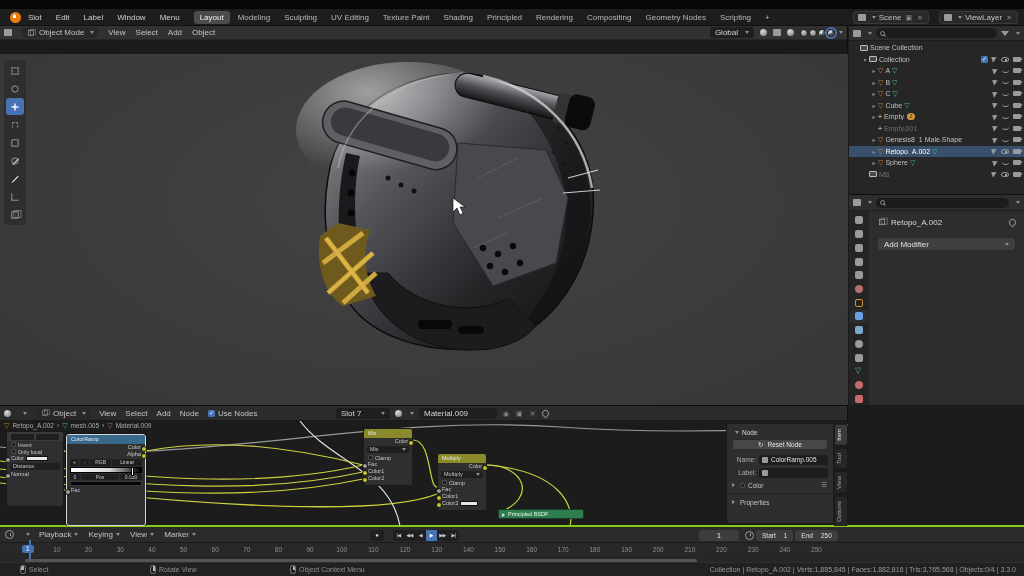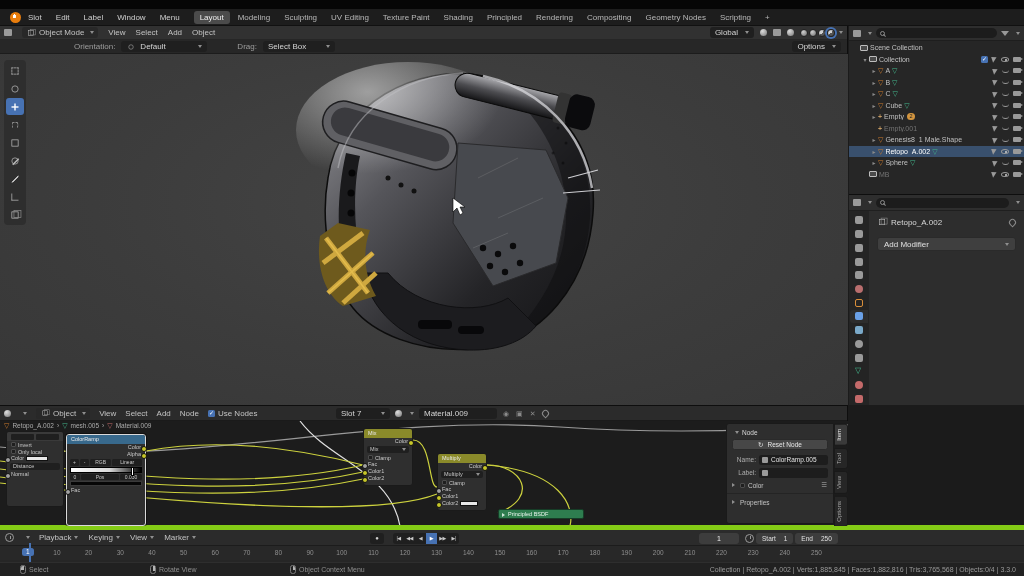--- a/index.html
+++ b/index.html
@@ -124,21 +124,21 @@
   .np-row { display:flex; align-items:center; gap:3px; height:11px; margin-bottom:2px; }
   .np-row .lab { width:24px; text-align:right; color:#aeaeae; }
   .np-field { flex:1; background:#1d1d1d; border-radius:2.5px; height:10px; display:flex; align-items:center; gap:3px; padding:0 3px; color:#e2e2e2; }
   .np-sub { display:flex; align-items:center; gap:3px; height:10px; margin-top:2px; color:#c4c4c4; }
   .np-div { border-top:1px solid #242424; margin:3px -5px; }
   #np-tabs { position:absolute; right:0; top:3px; width:14px; display:flex; flex-direction:column; gap:2px; z-index:4; }
   .np-tab { writing-mode:vertical-rl; transform:rotate(180deg); background:#262626; border:1px solid #1a1a1a; border-radius:3px 0 0 3px; color:#ababab; font-size:6px; padding:4px 1px; text-align:center; }
   .np-tab.active { background:#3a3a3a; color:#e8e8e8; }
 
   
-  #timeline { position:absolute; left:0; top:525px; width:1024px; height:37px; background:#262626; border-top:5px solid #84cc16; }
+  #timeline { position:absolute; left:0; top:525px; width:1024px; height:37px; background:#262626; border-top:2px solid #84cc16; }
   .tl-head { position:absolute; left:0; top:0; width:100%; height:16px; background:#2b2b2b; border-bottom:1px solid #1c1c1c; display:flex; align-items:center; gap:9px; padding:0 5px; }
   .clock { width:9px; height:9px; border:1px solid #9a9a9a; border-radius:50%; position:relative; flex:0 0 auto; }
   .clock::after { content:""; position:absolute; left:3.5px; top:1.5px; width:1px; height:3px; background:#9a9a9a; }
   #play-group { position:absolute; left:393px; top:2.5px; display:flex; background:#1f1f1f; border-radius:3px; overflow:hidden; }
   #play-group span { width:11px; height:11px; font-size:5px; color:#c9c9c9; display:flex; align-items:center; justify-content:center; letter-spacing:-0.5px; }
   #play-group span.play { background:#4772b3; color:#fff; }
   .rec { position:absolute; left:370px; top:2.5px; width:14px; height:11px; background:#1f1f1f; border-radius:3px; color:#d0d0d0; font-size:6px; display:flex; align-items:center; justify-content:center; }
   .tl-frame { position:absolute; left:699px; top:2.5px; width:40px; height:11px; background:#3d3d3d; border-radius:3px; color:#f0f0f0; display:flex; align-items:center; justify-content:center; font-size:7px; }
   .tl-range { position:absolute; left:745px; top:2.5px; display:flex; gap:2px; align-items:center; }
   .rangepill { background:#3d3d3d; border-radius:3px; height:11px; display:flex; align-items:center; padding:0 6px; gap:8px; font-size:6.5px; color:#e0e0e0; }
@@ -196,20 +196,35 @@
           <span>UV Editing</span>
           <span>Texture Paint</span>
           <span>Shading</span>
           <span>Principled</span>
           <span>Rendering</span>
           <span>Compositing</span>
           <span>Geometry Nodes</span>
           <span>Scripting</span>
           <span>+</span>
         </div>
+      <div class="tb-right">
+        <div class="pill">
+          <span class="mini-ico"></span>
+            <span class="caret"></span>
+          <span>Scene</span>
+          <span class="xbtn">▣</span>
+          <span class="xbtn">✕</span>
+        </div>
+        <div class="pill">
+          <span class="mini-ico"></span>
+            <span class="caret"></span>
+          <span>ViewLayer</span>
+          <span class="xbtn">✕</span>
+        </div>
+      </div>
     </div>
   </div>
 
   <div id="viewport">
     <div class="vp-h1">
       <span class="mini-ico"></span>
       <div class="mode-pill">
         <span class="ti ti-cube" style="transform:scale(.55)"></span>
         <span>Object Mode</span>
         <span class="caret"></span>
@@ -228,37 +243,20 @@
         <span class="mini-ico ball"></span>
         <span class="mini-ico"></span>
         <span class="mini-ico ball"></span>
         <div class="shade-dots">
           <span class="sdot"></span>
           <span class="sdot"></span>
           <span class="sdot half"></span>
           <span class="sdot half sel"></span>
           <span class="caret"></span>
         </div>
-      </div>
-    </div>
-    <div class="vp-h2">
-      <span style="color:#9d9d9d">Orientation:</span>
-      <div class="field" style="width:86px">
-        <span class="ti ti-circ" style="transform:scale(.5)"></span>
-        <span>Default</span>
-        <span class="caret" style="margin-left:auto"></span>
-      </div>
-      <span style="margin-left:24px;color:#9d9d9d">Drag:</span>
-      <div class="field" style="width:72px">
-        <span>Select Box</span>
-        <span class="caret" style="margin-left:auto"></span>
-      </div>
-      <div class="field vp-options">
-        <span>Options</span>
-        <span class="caret"></span>
       </div>
     </div>
     <div class="vp-body">
       <div id="vp-tools">
           <div class="tool">
             <span class="ti ti-box" style="transform: scale(0.7);"></span>
           </div>
           <div class="tool">
             <span class="ti ti-circ" style="transform: scale(0.7);"></span>
           </div>

